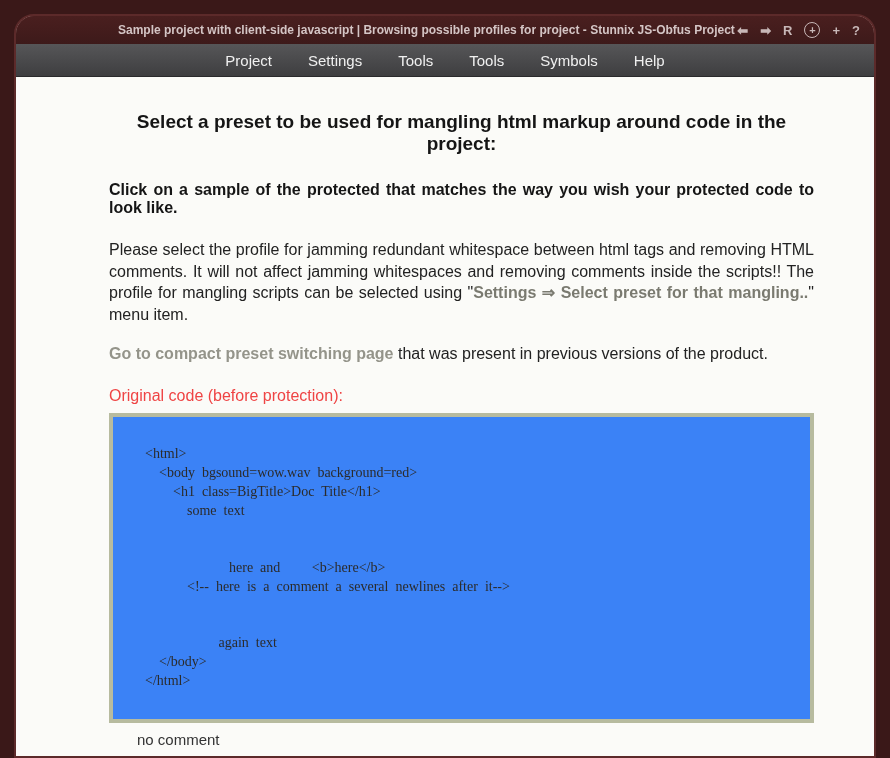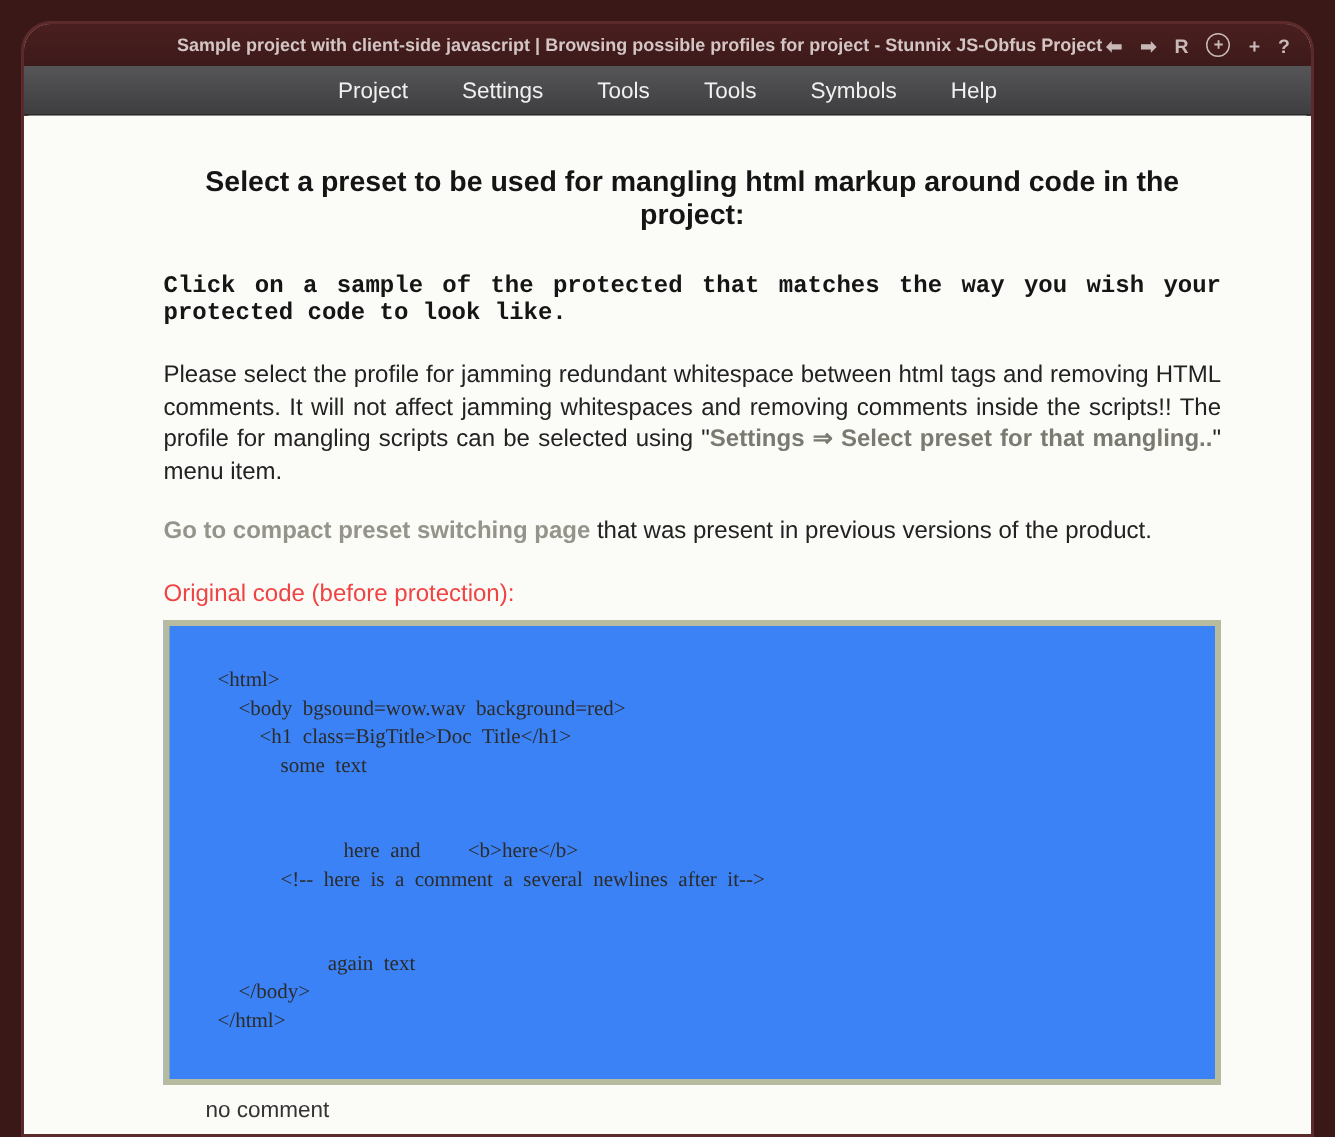--- a/index.html
+++ b/index.html
@@ -87,21 +87,20 @@
     color: #151515;
     text-align: center;
     margin-bottom: 26px;
   }
   .sub-heading {
     font-size: 16px;
     font-weight: bold;
     color: #151515;
     text-align: justify;
     margin-bottom: 22px;
-    font-family: Liberation Mono, monospace;
   }
   .paragraph {
     font-size: 16px;
     color: #222;
     text-align: justify;
     margin-bottom: 20px;
     line-height: 1.35;
   }
   .inline-link {
     color: #7a7a70;

